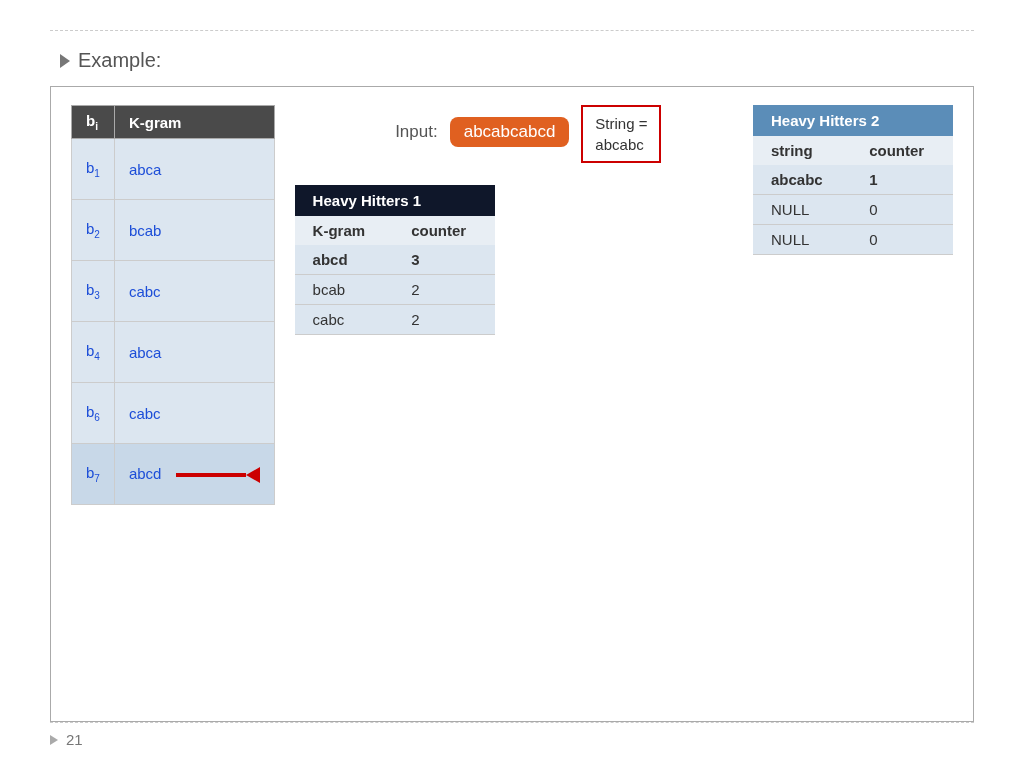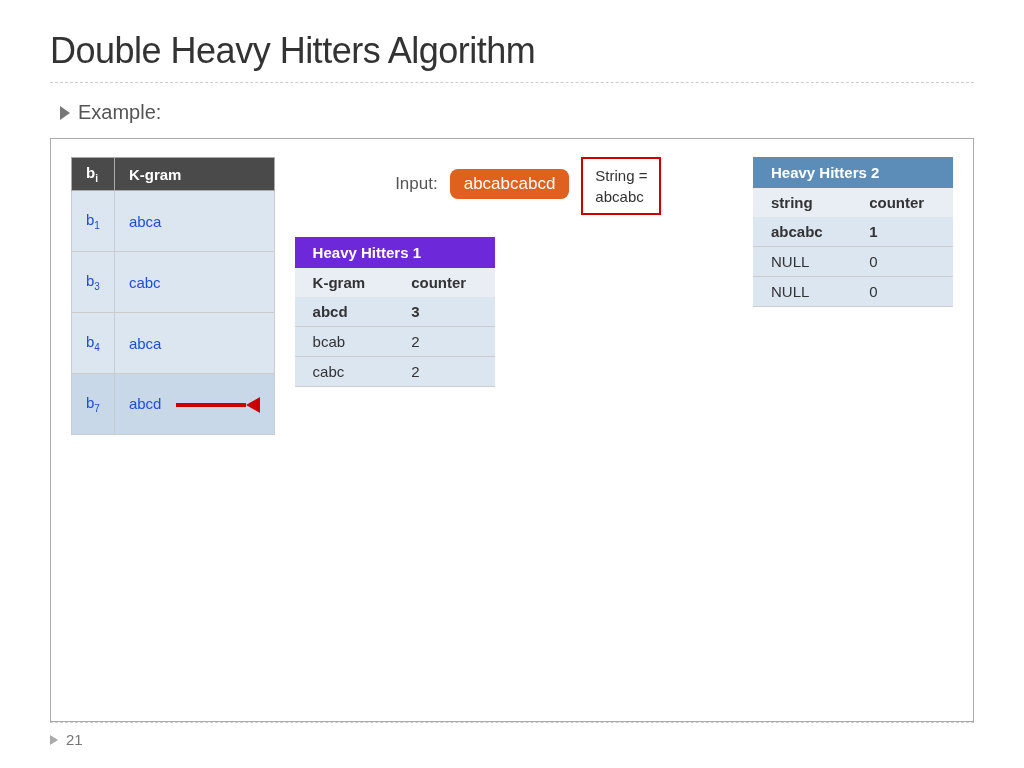--- a/index.html
+++ b/index.html
@@ -140,21 +140,21 @@
     }
 
     
     .hh1-table {
       border-collapse: collapse;
       font-size: 15px;
       min-width: 200px;
     }
 
     .hh1-table th {
-      background: #6d28d9;
+      background: #0f172a;
       color: #ffffff;
       padding: 7px 18px;
       text-align: left;
       font-weight: 600;
       font-size: 15px;
     }
 
     .hh1-table td {
       padding: 6px 18px;
       border-bottom: 1px solid #cccccc;
@@ -255,21 +255,20 @@
 
     sub {
       font-size: 10px;
     }
   </style>
 </head>
 <body>
 
 <div class="slide">
 
-  <h1 class="title">Double Heavy Hitters Algorithm</h1>
   <hr class="title-divider">
 
   <div class="example-label">
     <span class="example-arrow"></span>
     <span>Example:</span>
   </div>
 
   <div class="main-box">
 
     <div class="left-section">
@@ -279,26 +278,34 @@
             <th>b<sub>i</sub></th>
             <th>K-gram</th>
           </tr>
         </thead>
         <tbody>
           <tr>
             <td>b<sub>1</sub></td>
             <td>abca</td>
           </tr>
           <tr>
+            <td>b<sub>2</sub></td>
+            <td>bcab</td>
+          </tr>
+          <tr>
             <td>b<sub>3</sub></td>
             <td>cabc</td>
           </tr>
           <tr>
             <td>b<sub>4</sub></td>
             <td>abca</td>
+          </tr>
+          <tr>
+            <td>b<sub>6</sub></td>
+            <td>cabc</td>
           </tr>
           <tr style="background:#c8d8e8;">
             <td style="background:#c8d8e8;">b<sub>7</sub></td>
             <td style="background:#c8d8e8; white-space:nowrap;">
               abcd
               <span class="red-arrow"></span>
             </td>
           </tr>
         </tbody>
       </table>

